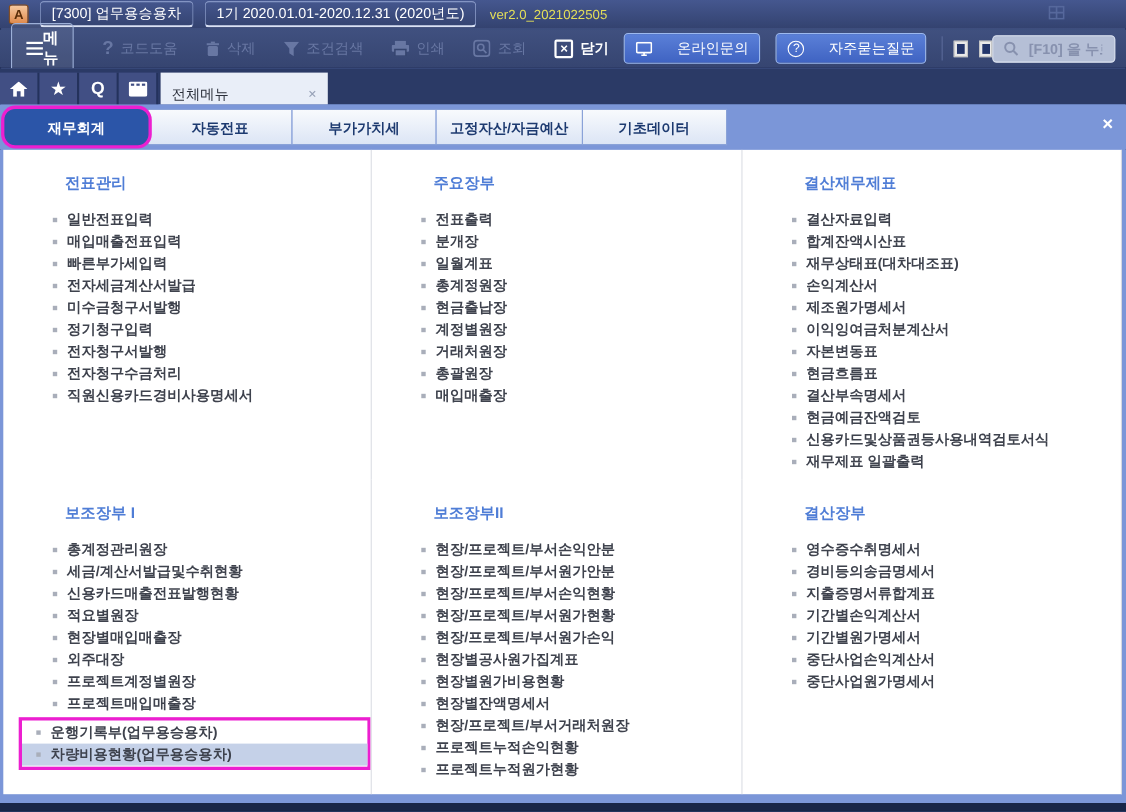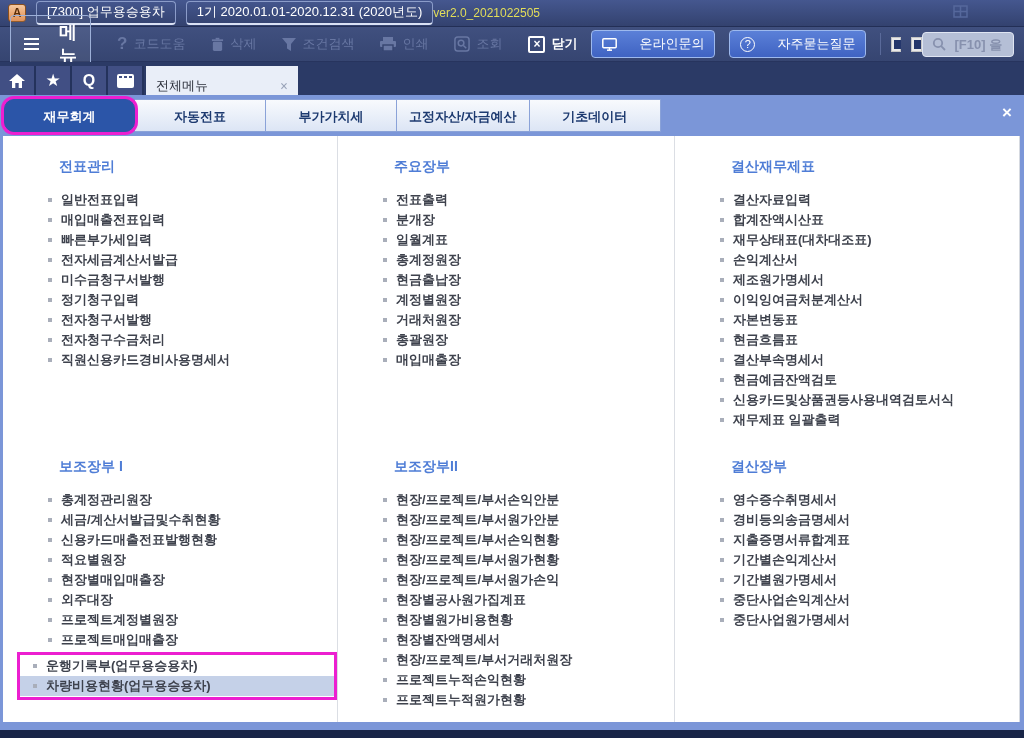--- a/index.html
+++ b/index.html
@@ -10,31 +10,31 @@
     background:#7b96d8;position:relative;overflow:hidden;
     box-shadow:inset 0 0 0 1px #1a2750;
   }
   
   .titlebar{height:27px;background:linear-gradient(#45578f,#33426f);display:flex;align-items:center;
     padding:0 8px;color:#fff;font-size:13px;flex:none;border-bottom:1px solid #232f56;}
   .app-icon{width:18px;height:18px;background:linear-gradient(#f6c9a0,#e08b4e);border:1px solid #8a4f1d;
     border-radius:3px;color:#5a2d08;font-weight:bold;font-size:12px;display:flex;align-items:center;justify-content:center;flex:none;}
   .tb-seg{border:1px solid #8b9cc9;border-bottom:2px solid #d9e1f4;border-radius:4px;padding:1px 10px 2px;
     margin-left:10px;white-space:nowrap;text-underline-offset:2px;}
-  .version{color:#e3de59;font-size:12px;}
+  .version{color:#e3de59;margin-left:12px;font-size:12px;}
   .tb-right{margin-left:auto;display:flex;gap:9px;flex-direction:column;}
   .remote-btn{border:1px solid #9aabd6;border-radius:4px;padding:2px 9px;font-size:12px;cursor:default;}
   .tb-ico{color:#fff;display:flex;align-items:center;}
   .tb-ico.dim{color:#56689c;}
   .winctl{color:#fff;font-size:13px;font-weight:bold;width:18px;text-align:center;line-height:18px;}
   
   .toolbar{height:35px;background:linear-gradient(#40507f,#364571);display:flex;align-items:center;
     padding:0 10px;flex:none;border-bottom:1px solid #27345e;}
-  .menu-btn{display:flex;gap:20px;align-items:center;border:1px solid #9db0d8;border-radius:4px;
-    padding:4px 13px;color:#fff;font-weight:bold;font-size:18px;background:rgba(255,255,255,0.07);}
+  .menu-btn{display:flex;gap:0;align-items:center;border:1px solid #9db0d8;border-radius:4px;
+    padding:4px 13px;color:#fff;font-weight:bold;font-size:14px;background:rgba(255,255,255,0.07);}
   .hamburger{display:flex;flex-direction:column;gap:3px;}
   .hamburger i{display:block;width:15px;height:2px;background:#fff;}
   .tb-item{display:flex;gap:6px;align-items:center;color:#6877a3;font-size:13px;margin-left:26px;white-space:nowrap;}
   .tb-item.enabled{color:#fff;}
   .xbox{width:17px;height:17px;border:2px solid currentColor;border-radius:2px;font-size:12px;font-weight:bold;
     display:flex;align-items:center;justify-content:center;line-height:1;}
   .blue-btn{display:flex;gap:22px;align-items:center;background:linear-gradient(#5b80d8,#3f63c2);
     border:1px solid #9db9ee;border-radius:4px;color:#fff;padding:4px 10px;font-size:13px;margin-left:14px;white-space:nowrap;}
   .blue-btn:first-of-type{margin-left:32px;}
   .circle-q{width:15px;height:15px;border:1.5px solid #fff;border-radius:50%;font-size:11px;display:flex;

